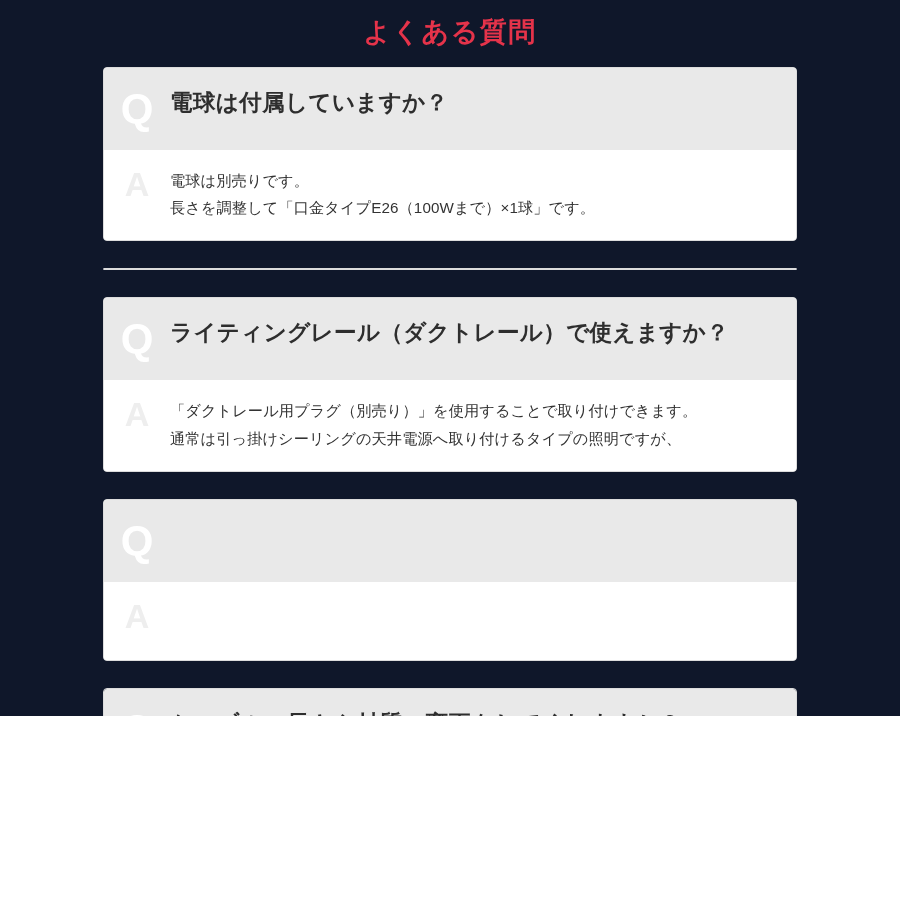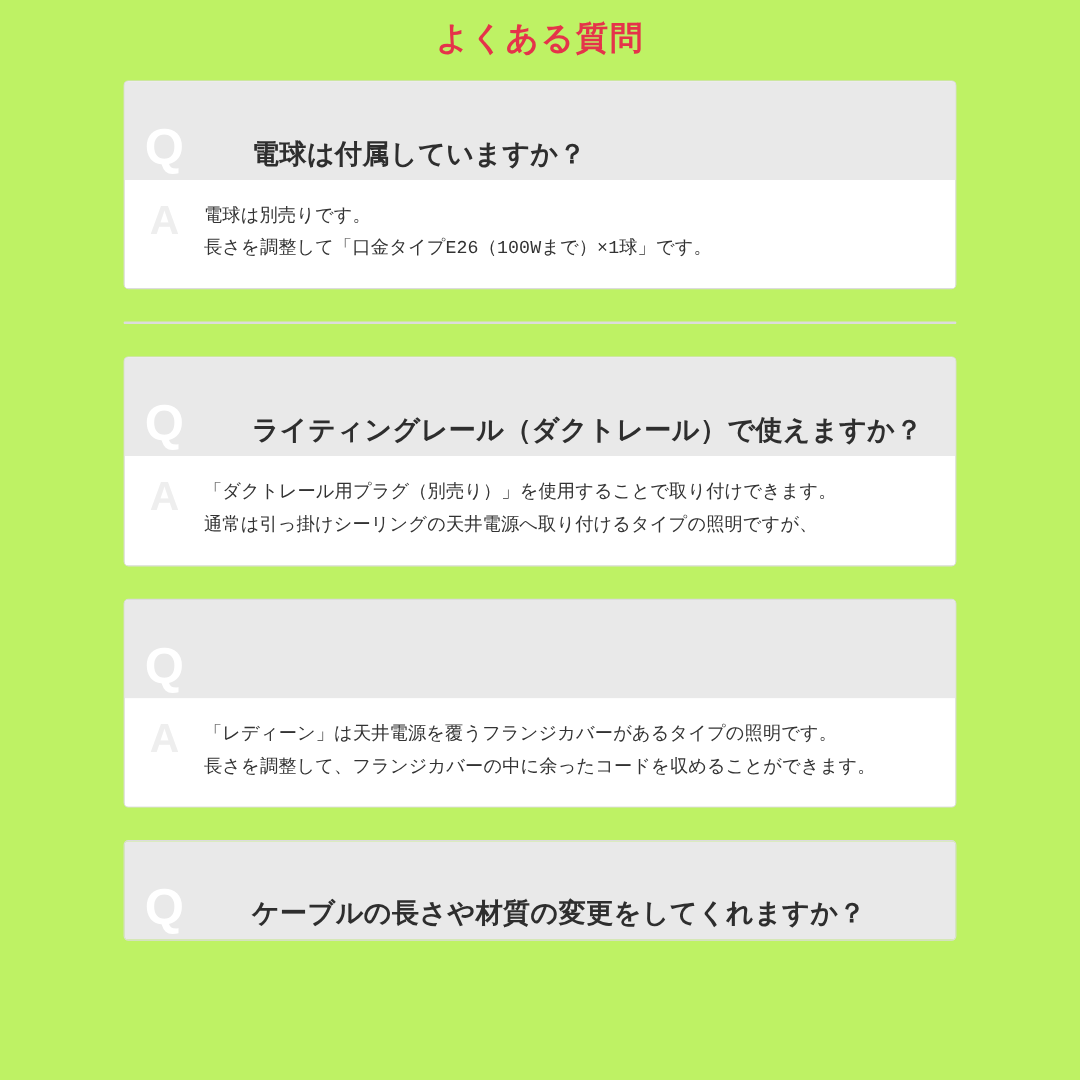--- a/index.html
+++ b/index.html
@@ -10,23 +10,23 @@
     background: #ffffff;
   }
 
   body {
     font-family: "Liberation Sans", "DejaVu Sans", sans-serif;
     -webkit-font-smoothing: antialiased;
   }
 
   .page {
     width: 900px;
-    height: 900px;
+    height: 716px;
     position: relative;
-    background: #bef264;
+    background: #0f172a;
     padding: 0;
     overflow: hidden;
   }
 
   .faq-title {
     text-align: center;
     color: #e5334a;
     font-size: 27px;
     font-weight: bold;
     letter-spacing: 1.5px;
@@ -47,24 +47,23 @@
   .faq-card {
     border: 1px solid #dcdcdc;
     border-radius: 4px;
     background: #ffffff;
     overflow: hidden;
   }
 
   .faq-question {
     background: #e9e9e9;
     display: flex;
-    align-items: flex-end;
+    align-items: flex-start;
     min-height: 82px;
     padding: 20px 14px 6px 0;
-    gap: 40px;
   }
 
   .q-marker {
     width: 66px;
     flex: 0 0 66px;
     text-align: center;
     color: #ffffff;
     font-size: 42px;
     font-weight: bold;
     line-height: 1;
@@ -96,21 +95,20 @@
     font-weight: bold;
     line-height: 1.05;
     user-select: none;
   }
 
   .a-text {
     color: #333333;
     font-size: 15.2px;
     line-height: 1.78;
     letter-spacing: 0.1px;
-    font-family: Liberation Mono, monospace;
   }
 
   .a-line { display: block; white-space: nowrap; }
 </style>
 </head>
 <body>
 
 <div class="page">
 
   <h1 class="faq-title">よくある質問</h1>
@@ -147,24 +145,20 @@
         </div>
       </div>
     </div>
 
     <div class="faq-card">
       <div class="faq-question">
         <span class="q-marker">Q</span>
       </div>
       <div class="faq-answer">
         <span class="a-marker">A</span>
-        <div class="a-text">
-          <span class="a-line">「レディーン」は天井電源を覆うフランジカバーがあるタイプの照明です。</span>
-          <span class="a-line">長さを調整して、フランジカバーの中に余ったコードを収めることができます。</span>
-        </div>
       </div>
     </div>
 
     <div class="faq-card">
       <div class="faq-question">
         <span class="q-marker">Q</span>
         <span class="q-text">ケーブルの長さや材質の変更をしてくれますか？</span>
       </div>
 
     </div>

